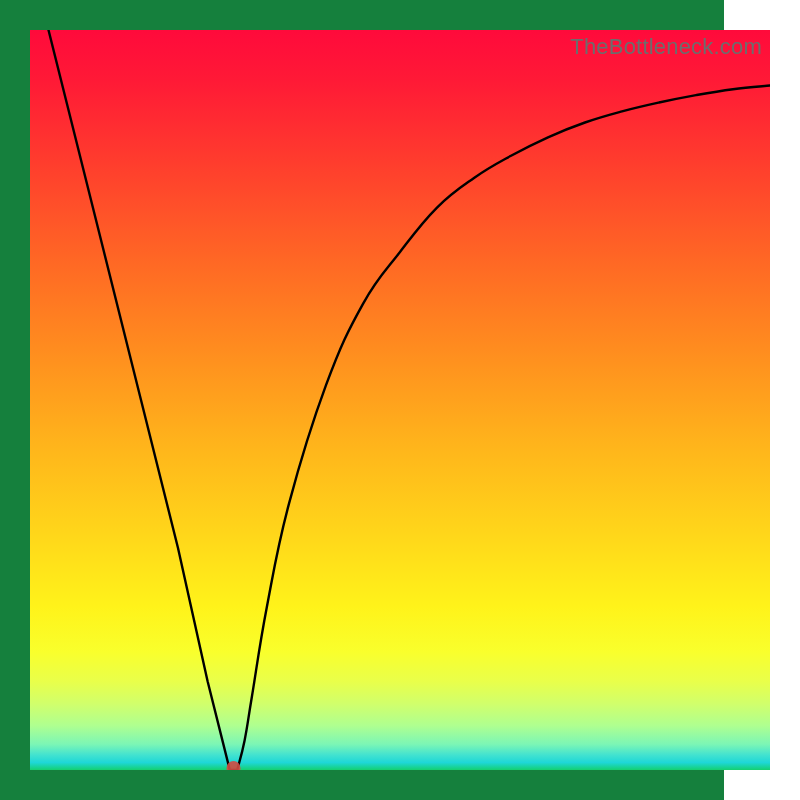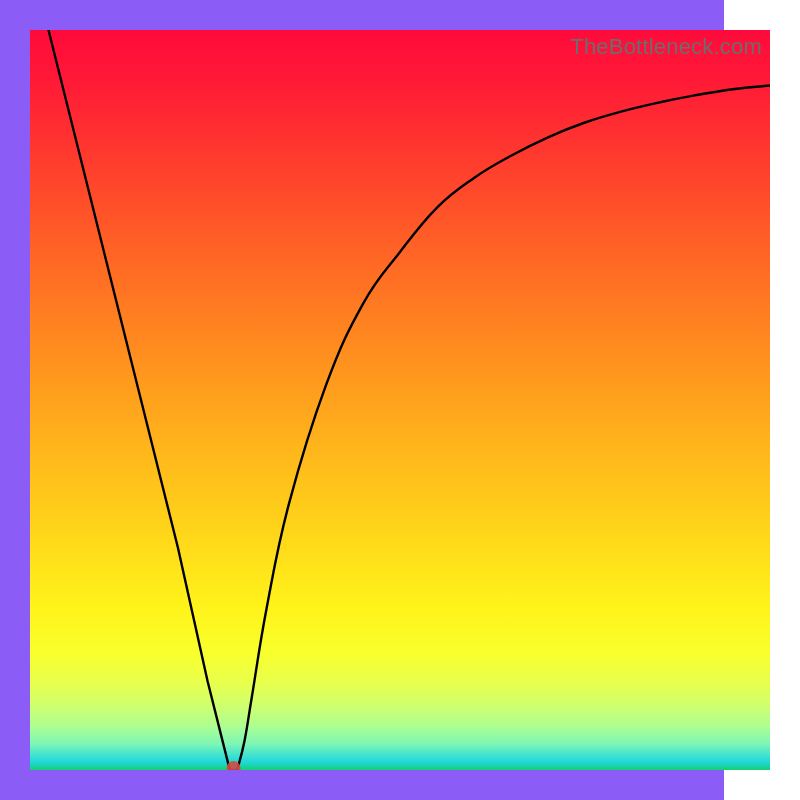--- a/index.html
+++ b/index.html
@@ -7,21 +7,21 @@
     padding: 0;
     width: 800px;
     height: 800px;
     overflow: hidden;
     font-family: Arial, Helvetica, sans-serif;
   }
   .stage {
     position: relative;
     width: 724px;
     height: 800px;
-    background: #8b5cf6;
+    background: #15803d;
   }
   .plot {
     position: absolute;
     left: 30px;
     top: 30px;
     width: 740px;
     height: 740px;
     
     background: linear-gradient(to bottom,
       #ff0a3b 0%,

